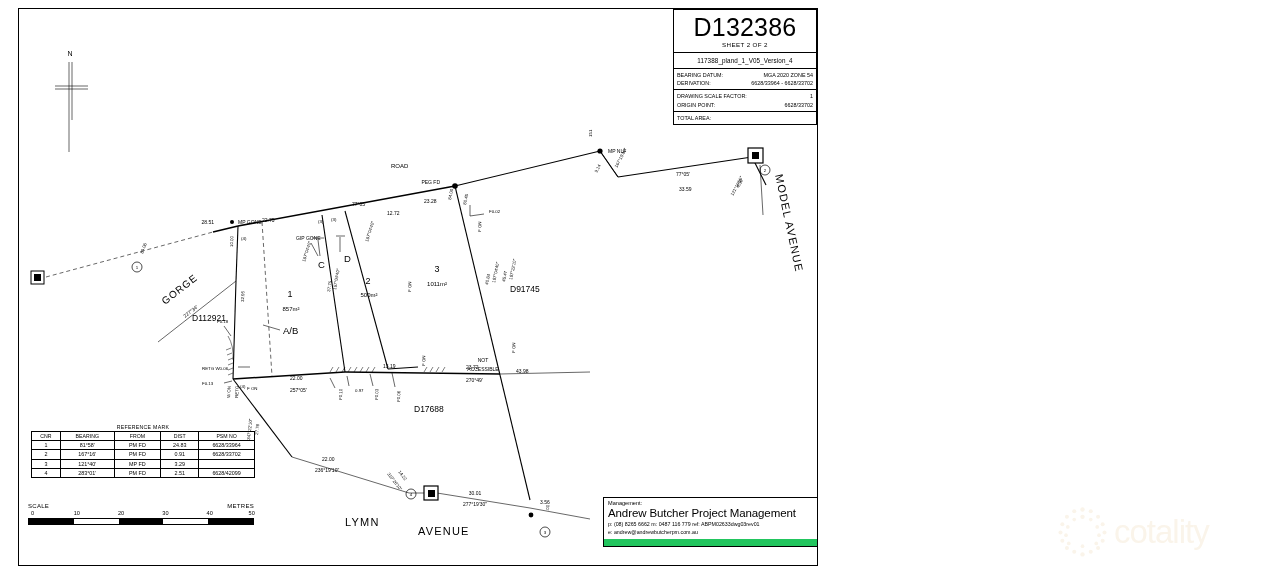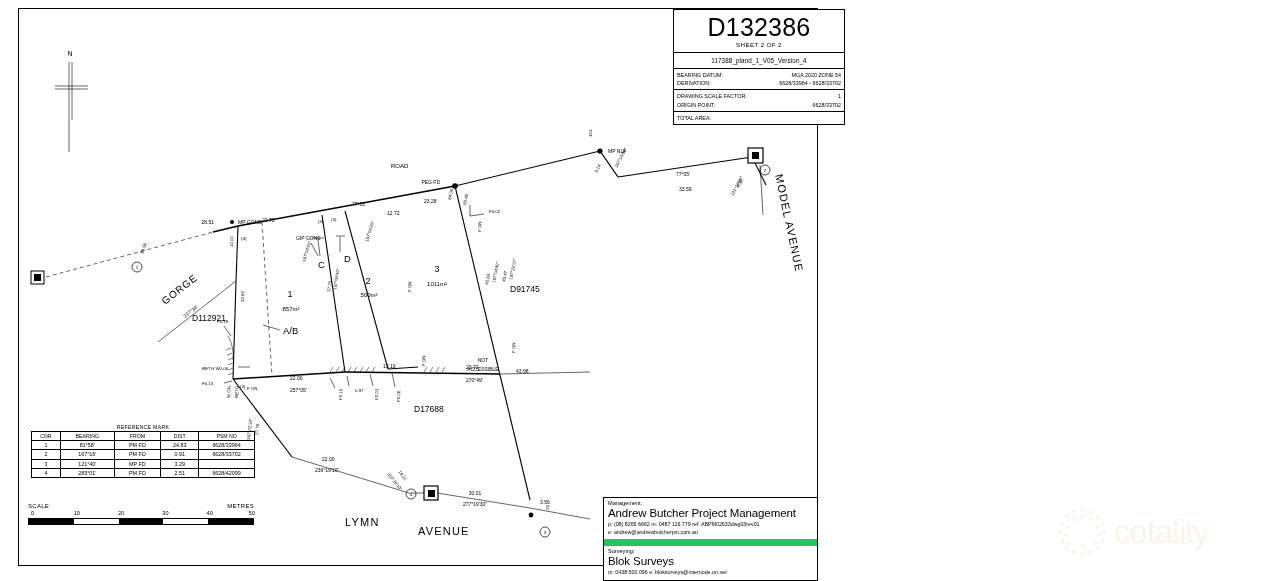--- a/index.html
+++ b/index.html
@@ -4,21 +4,21 @@
 <style>
   html,body{margin:0;padding:0;background:#ffffff;}
   body{width:1280px;height:581px;overflow:hidden;font-family:"Liberation Sans",sans-serif;color:#000;}
   #root{position:relative;width:1280px;height:581px;}
 
   .frame{position:absolute;left:18px;top:8px;width:800px;height:558px;border:1px solid #000;box-sizing:border-box;}
 
   svg.plan{position:absolute;left:0;top:0;width:1280px;height:581px;}
 
   
-  .tblock{position:absolute;left:673px;top:9px;width:172px;border:1px solid #000;box-sizing:border-box;background:#fff;}
+  .tblock{position:absolute;left:673px;top:9px;width:144px;border:1px solid #000;box-sizing:border-box;background:#fff;}
   .tb-row{border-bottom:1px solid #000;box-sizing:border-box;}
   .tb-row:last-child{border-bottom:none;}
   .plan-no{font-size:25px;text-align:center;letter-spacing:.2px;padding:4px 0 1px;line-height:1.05;}
   .sheet{font-size:6.2px;text-align:center;padding-bottom:4px;letter-spacing:.4px;}
   .fileref{font-size:6.3px;text-align:center;padding:4px 0;letter-spacing:.1px;}
   .kv{display:flex;justify-content:space-between;font-size:5.4px;padding:0 3px;line-height:1.5;}
   .kv span:last-child{text-align:right;}
   .pad3{padding:2px 0;}
 
   
@@ -409,25 +409,20 @@
     </div>
   </div>
 
   <div class="cblock">
     <div class="cb-sec top">
       <div class="cb-lab">Management:</div>
       <div class="cb-name">Andrew Butcher Project Management</div>
       <div class="cb-line">p: (08) 8265 6662 m: 0487 116 779 ref: ABPM02633dwg03rev01</div>
       <div class="cb-line">e: andrew@andrewbutcherpm.com.au</div>
     </div>
-    <div class="cb-sec">
-      <div class="cb-lab">Surveying:</div>
-      <div class="cb-name">Blok Surveys</div>
-      <div class="cb-line">m: 0438 500 096 e: bloksurveys@internode.on.net</div>
-    </div>
   </div>
 
   <div class="wm">
     <svg class="wm-dots" viewBox="0 0 60 60">
       <g fill="#faf4ea">
         <circle cx="30" cy="6" r="2.4"></circle>
           <circle cx="39" cy="8" r="2.2"></circle>
           <circle cx="21" cy="8" r="2.2"></circle>
         <circle cx="13" cy="14" r="2.2"></circle>
           <circle cx="47" cy="14" r="2.2"></circle>

